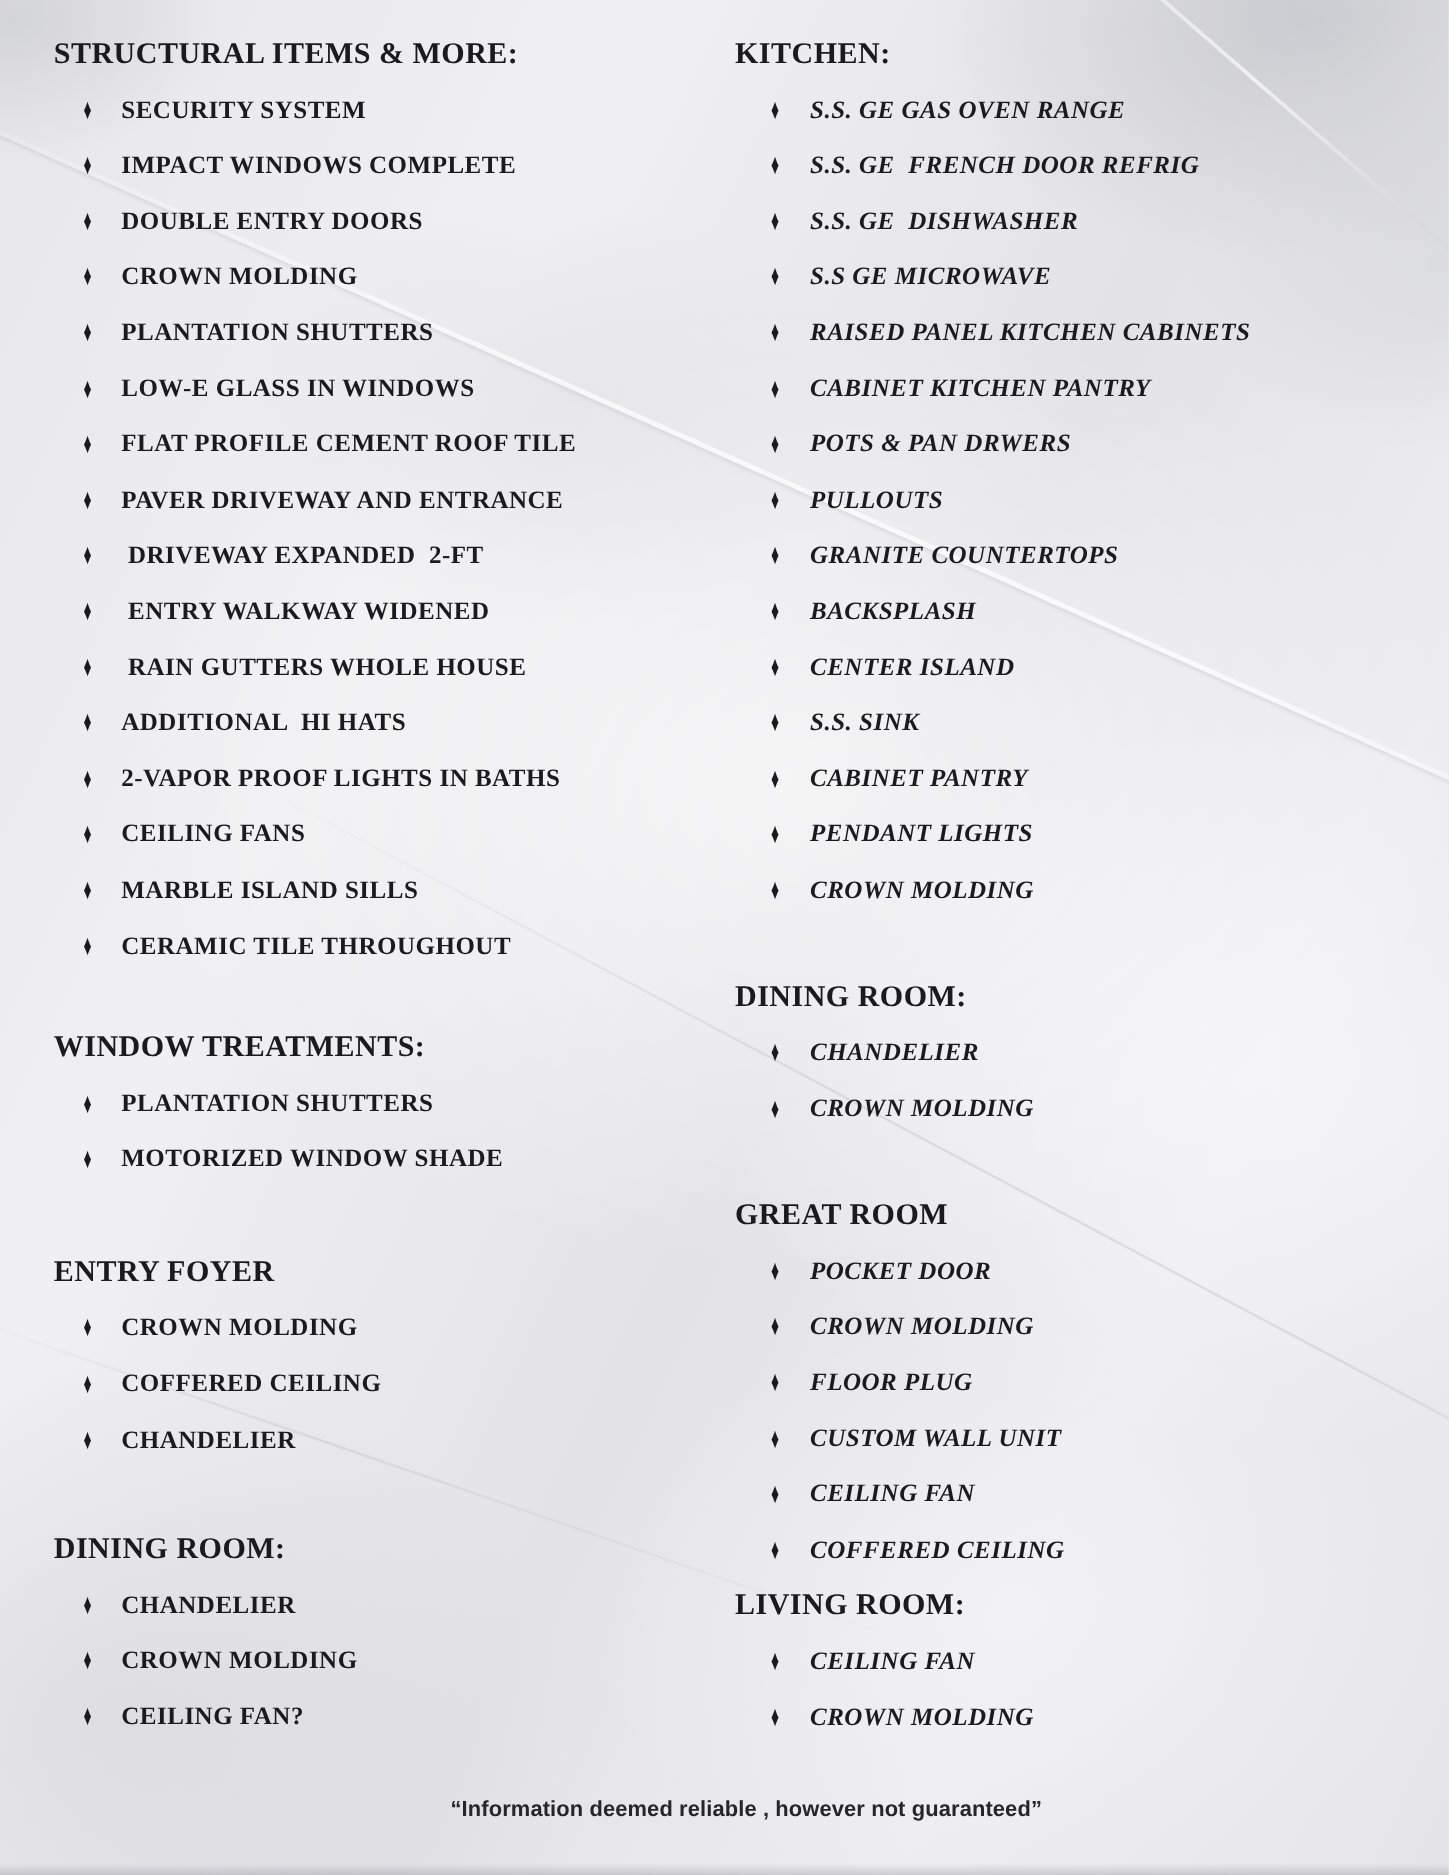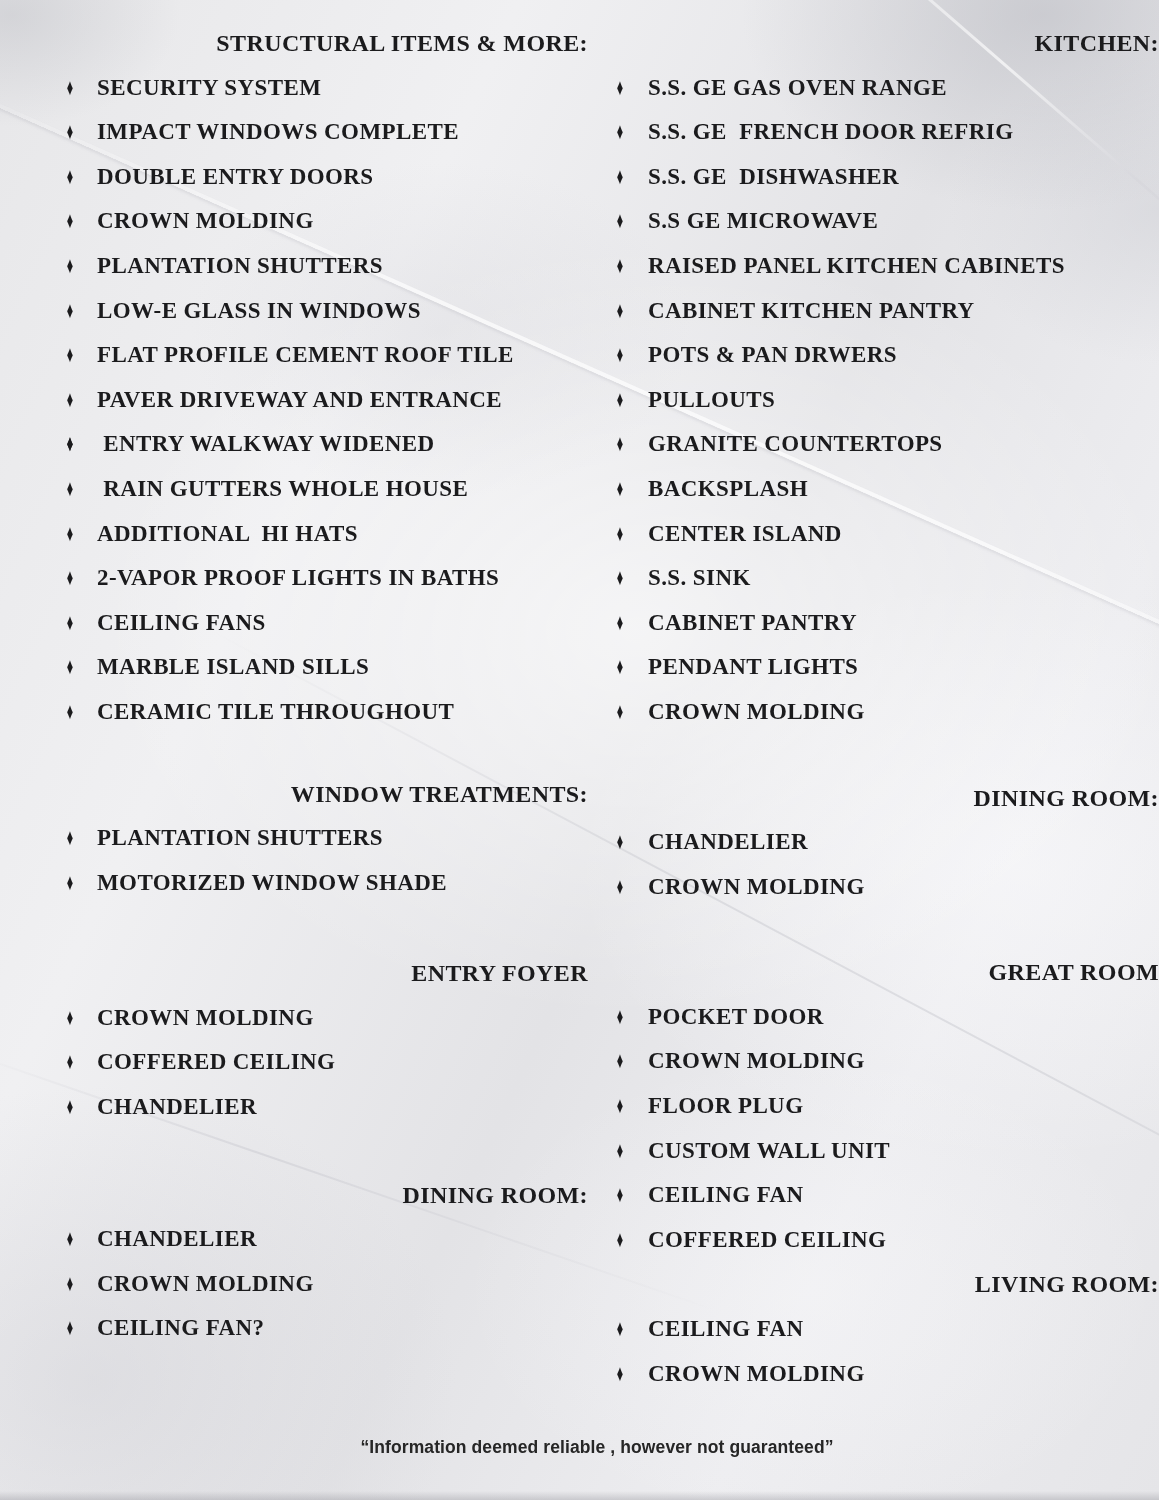--- a/index.html
+++ b/index.html
@@ -36,28 +36,28 @@
   .bottom-edge { position:absolute; left:0; right:0; bottom:0; height:9px;
     background:linear-gradient(to bottom, rgba(148,148,155,0), rgba(148,148,155,.38)); }
 
   
   .col { position:absolute; top:21px; color:#1b1b1d; }
   .col-left  { left:43px;  width:545px; }
   .col-right { left:588px; width:571px; }
 
   .heading {
     font-size:24px; font-weight:bold; line-height:44.6px;
-    letter-spacing:.4px; white-space:pre-wrap;text-align:right;
+    letter-spacing:.4px; white-space:pre-wrap;
   }
   .list { list-style:none; }
   .item {
-    position:relative; padding-left:54px; font-size:23px; font-weight:bold;
+    position:relative; padding-left:54px; font-size:20px; font-weight:bold;
     line-height:44.6px; letter-spacing:.4px; white-space:pre-wrap;
   }
-  .col-right .item { padding-left:60px; }
+  .col-right .item { padding-left:60px;font-style:italic; }
   .blt {
     position:absolute; left:21px; top:0; height:44.6px;
     display:flex; align-items:center;
     font-size:23px; transform:scaleX(.55); transform-origin:center;
   }
   .col-right .blt { left:26px; }
   .blt::before { content:"\2666"; }
 
   
   .mt-37 { margin-top:37px; }
@@ -88,21 +88,21 @@
       <h2 class="heading">STRUCTURAL ITEMS &amp; MORE:</h2>
       <ul class="list">
         <li class="item"><span class="blt"></span><span class="txt">SECURITY SYSTEM</span></li>
         <li class="item"><span class="blt"></span><span class="txt">IMPACT WINDOWS COMPLETE</span></li>
         <li class="item"><span class="blt"></span><span class="txt">DOUBLE ENTRY DOORS</span></li>
         <li class="item"><span class="blt"></span><span class="txt">CROWN MOLDING</span></li>
         <li class="item"><span class="blt"></span><span class="txt">PLANTATION SHUTTERS</span></li>
         <li class="item"><span class="blt"></span><span class="txt">LOW-E GLASS IN WINDOWS</span></li>
         <li class="item"><span class="blt"></span><span class="txt">FLAT PROFILE CEMENT ROOF TILE</span></li>
         <li class="item"><span class="blt"></span><span class="txt">PAVER DRIVEWAY AND ENTRANCE</span></li>
-        <li class="item"><span class="blt"></span></li>
+        <li class="item"><span class="blt"></span><span class="txt"> DRIVEWAY EXPANDED  2-FT</span></li>
         <li class="item"><span class="blt"></span><span class="txt"> ENTRY WALKWAY WIDENED</span></li>
         <li class="item"><span class="blt"></span><span class="txt"> RAIN GUTTERS WHOLE HOUSE</span></li>
         <li class="item"><span class="blt"></span><span class="txt">ADDITIONAL  HI HATS</span></li>
         <li class="item"><span class="blt"></span><span class="txt">2-VAPOR PROOF LIGHTS IN BATHS</span></li>
         <li class="item"><span class="blt"></span><span class="txt">CEILING FANS</span></li>
         <li class="item"><span class="blt"></span><span class="txt">MARBLE ISLAND SILLS</span></li>
         <li class="item"><span class="blt"></span><span class="txt">CERAMIC TILE THROUGHOUT</span></li>
       </ul>
     </section>
 

